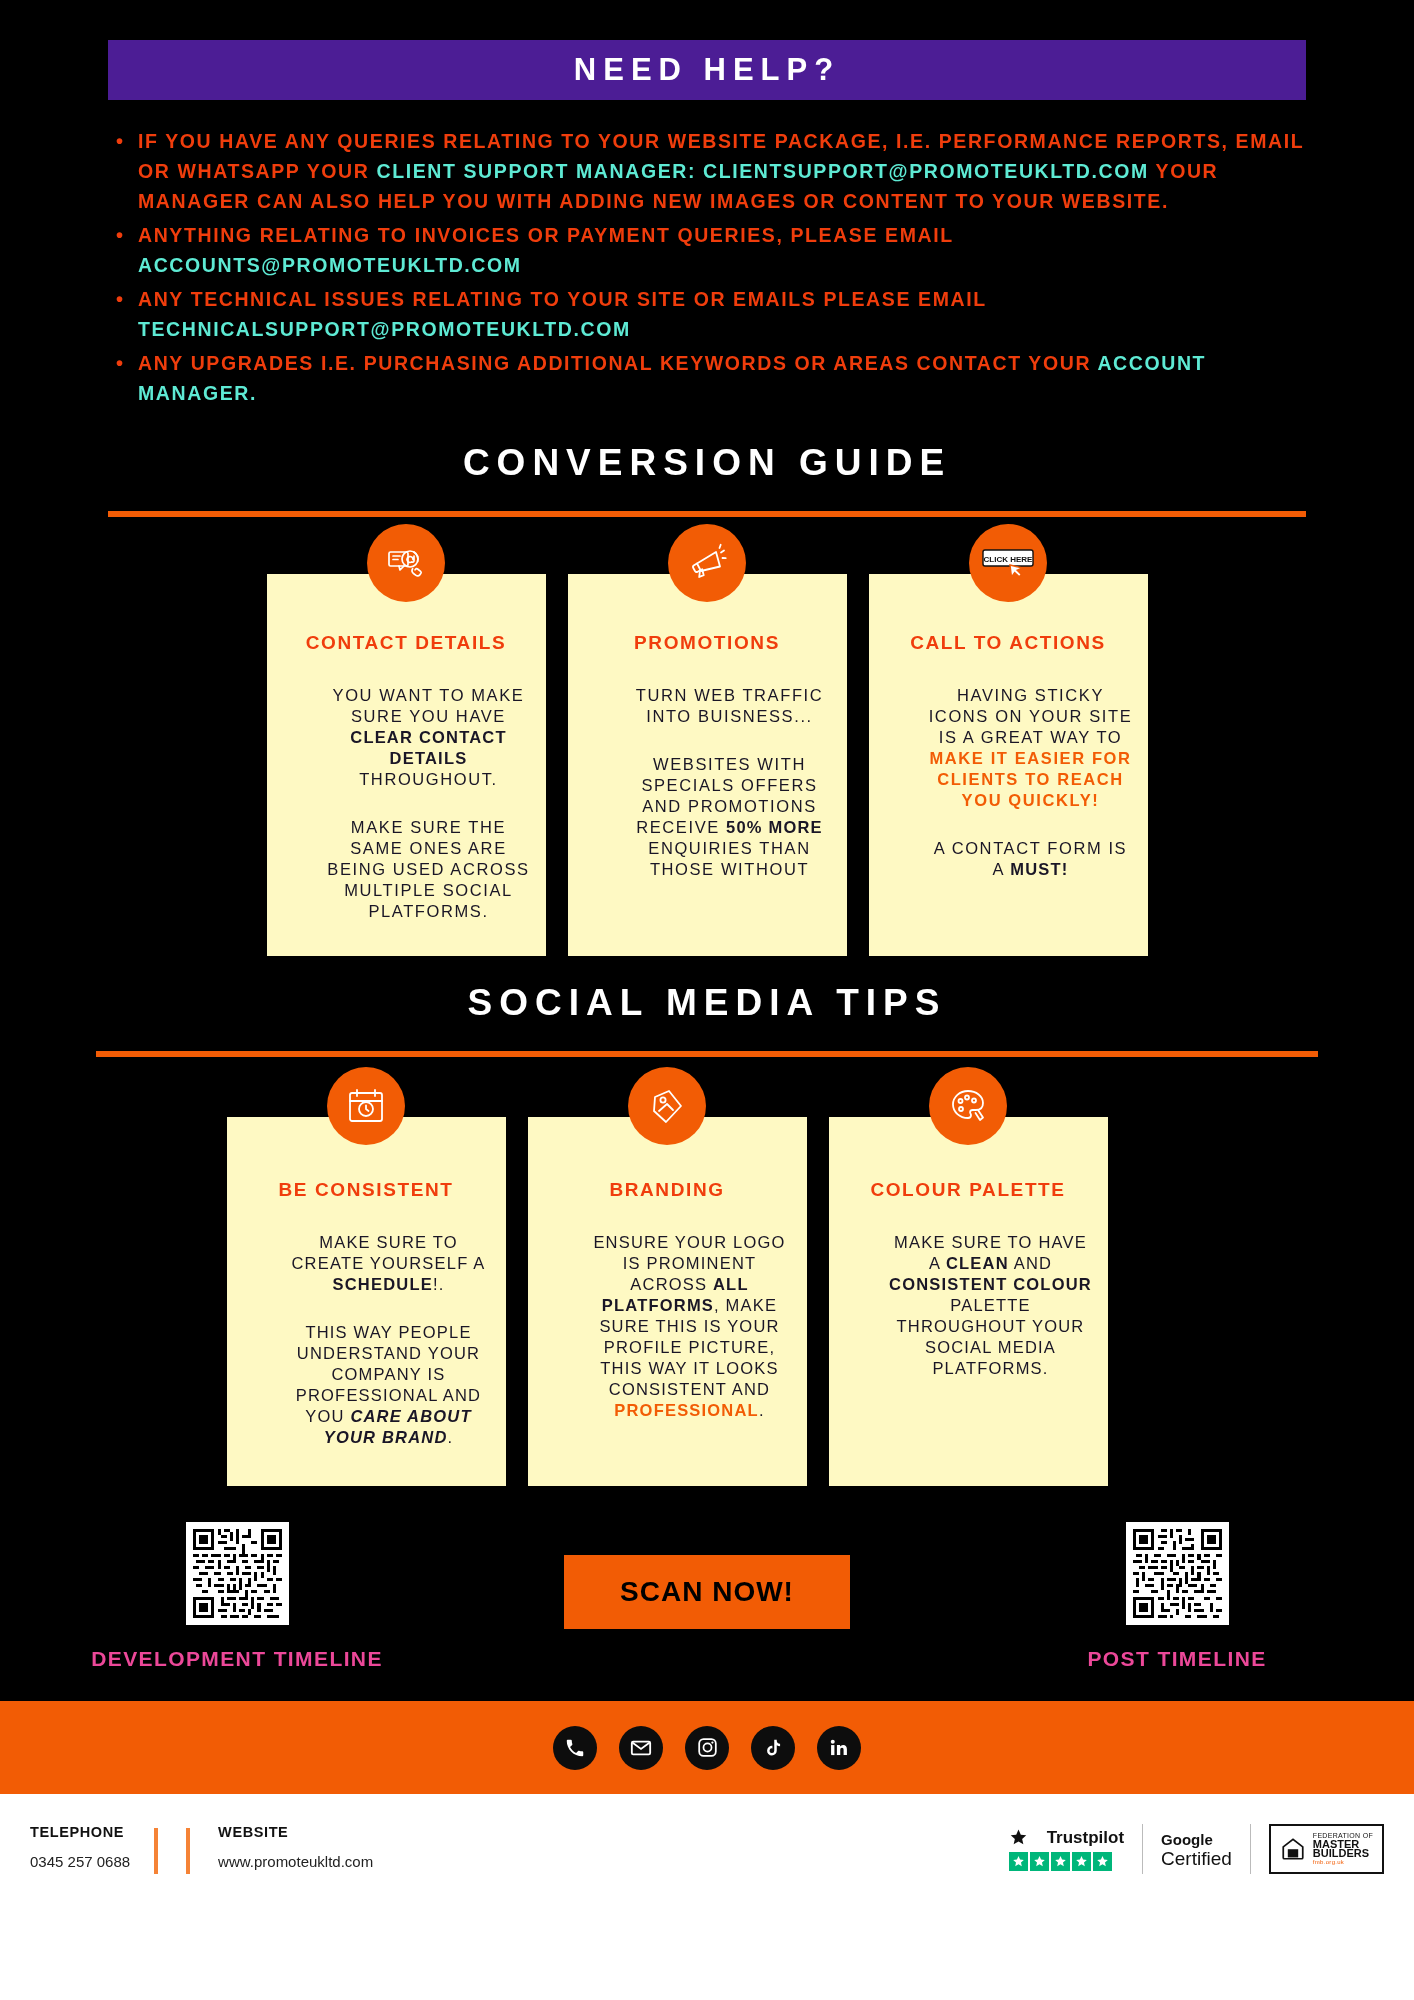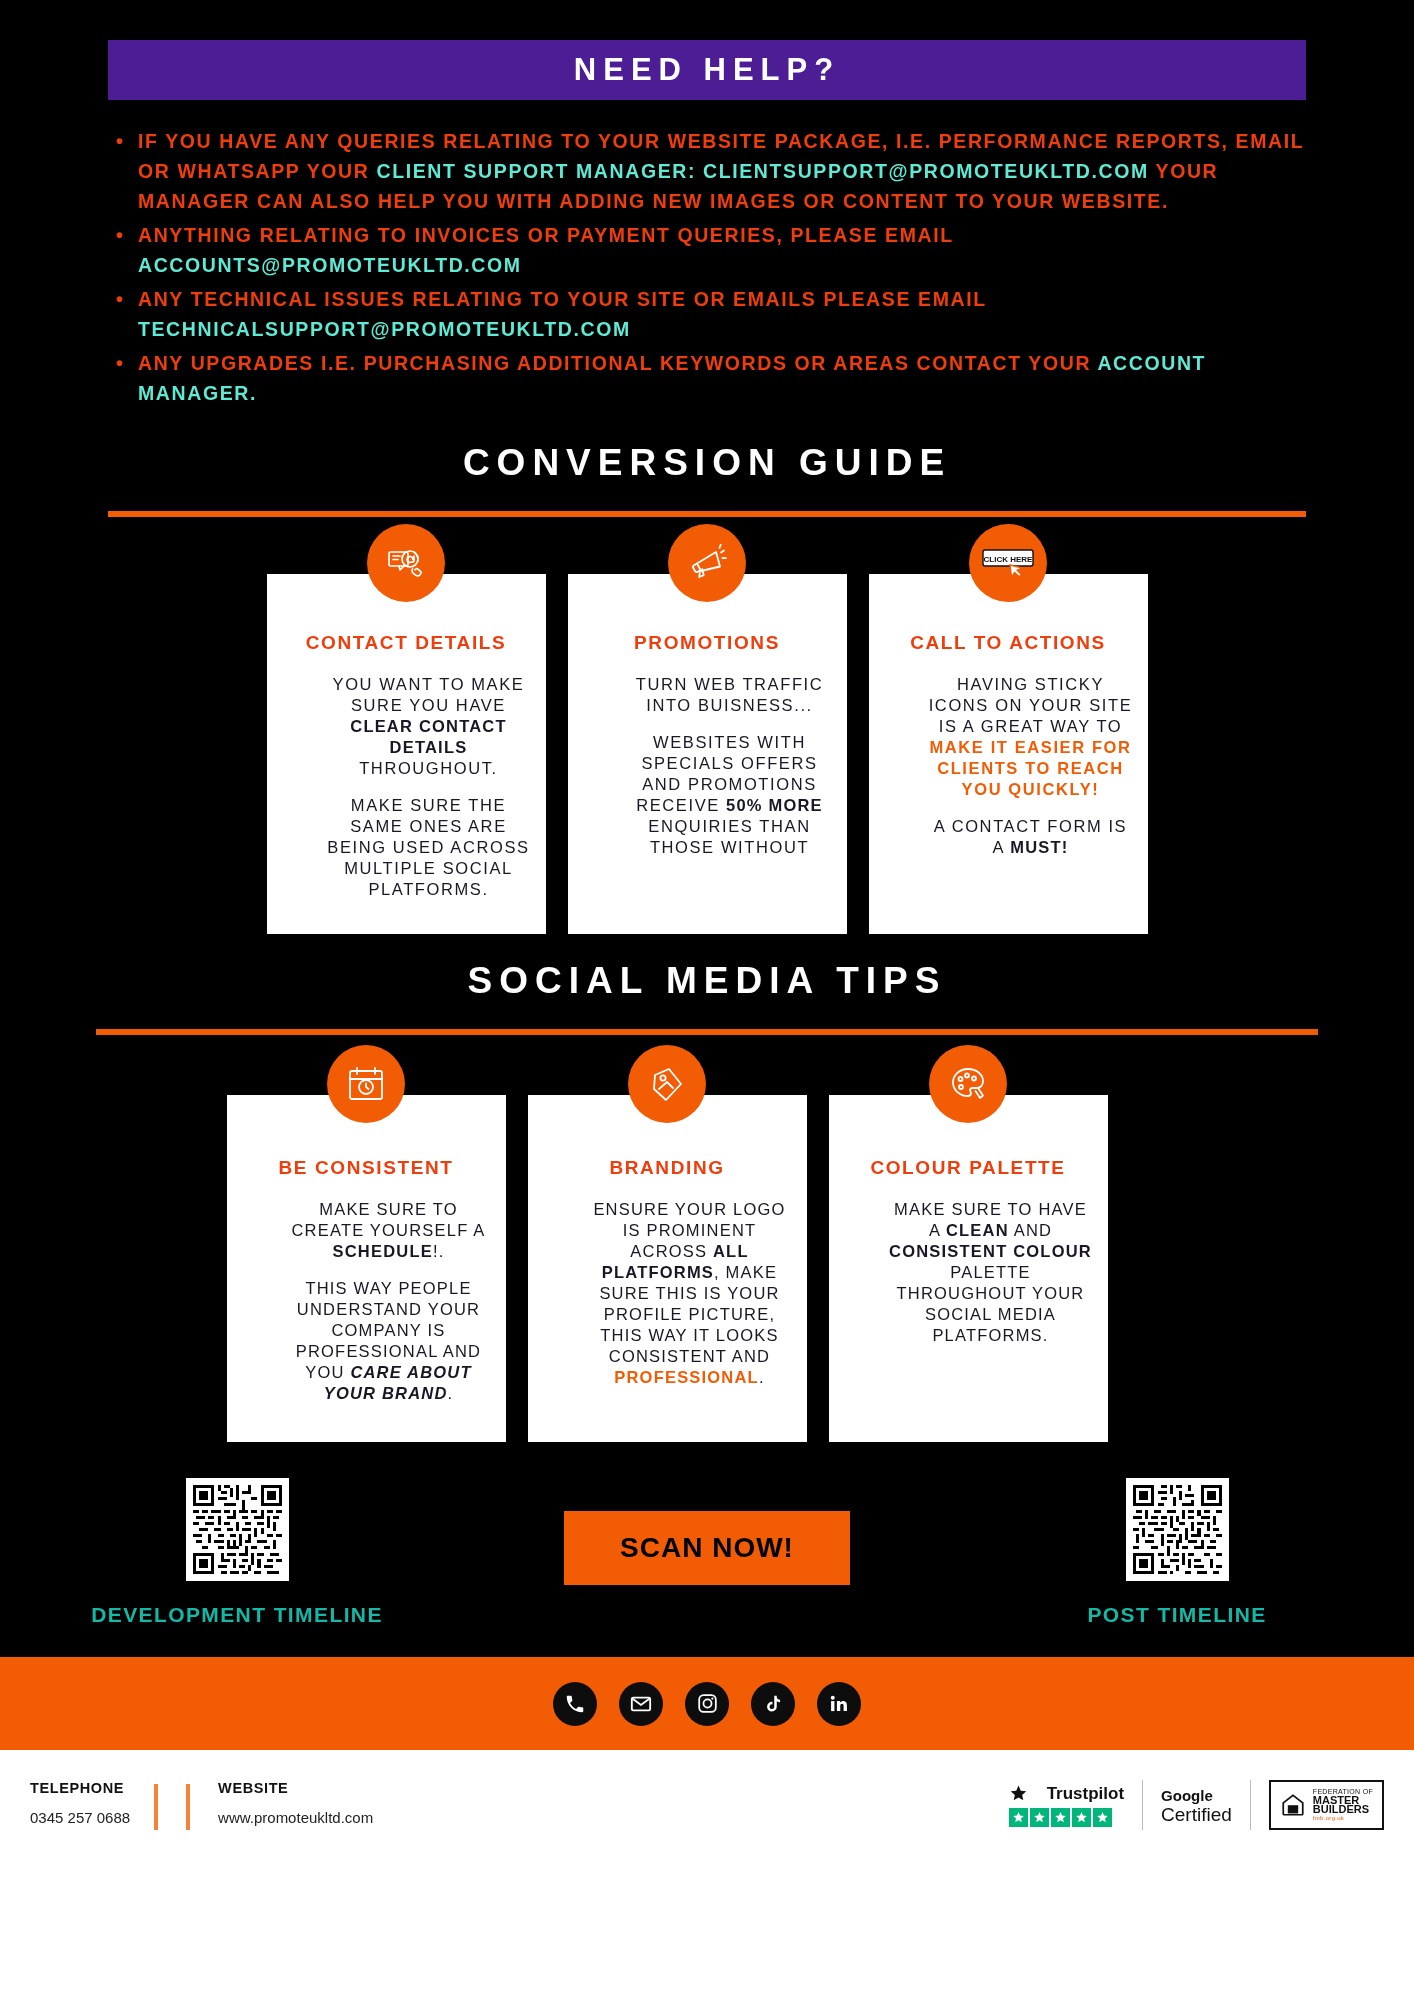--- a/index.html
+++ b/index.html
@@ -60,25 +60,26 @@
   .cards {
     display: flex;
     justify-content: center;
     gap: 22px;
     margin-top: 57px;
     padding: 0 108px;
   }
   .card {
     position: relative;
     width: 279px;
-    background: #ffffff;
+    background: #fef9c3;
     padding: 58px 14px 18px 14px;
     display: flex;
     flex-direction: column;
     align-items: center;
+    gap: 11px;
   }
   .card.tall { min-height: 270px; }
   .card.tall2 { min-height: 268px; }
   .badge {
     position: absolute;
     top: -50px; left: 50%;
     transform: translateX(-50%);
     width: 78px; height: 78px;
     border-radius: 50%;
     background: #F25C05;
@@ -116,21 +117,21 @@
     display: flex;
     align-items: center;
     justify-content: space-between;
     padding: 0 42px;
     margin-top: 36px;
   }
   .qr-block { display: flex; flex-direction: column; align-items: center; width: 390px; }
   .qr { width: 103px; height: 103px; background: #fff; padding: 7px; }
   .qr svg { display: block; }
   .qr-label {
-    color: #14b8a6;
+    color: #ec4899;
     font-size: 21px;
     font-weight: 700;
     letter-spacing: 1.4px;
     margin-top: 22px;
   }
   .scan-btn {
     background: #F25C05;
     color: #000;
     font-size: 28px;
     font-weight: 700;

